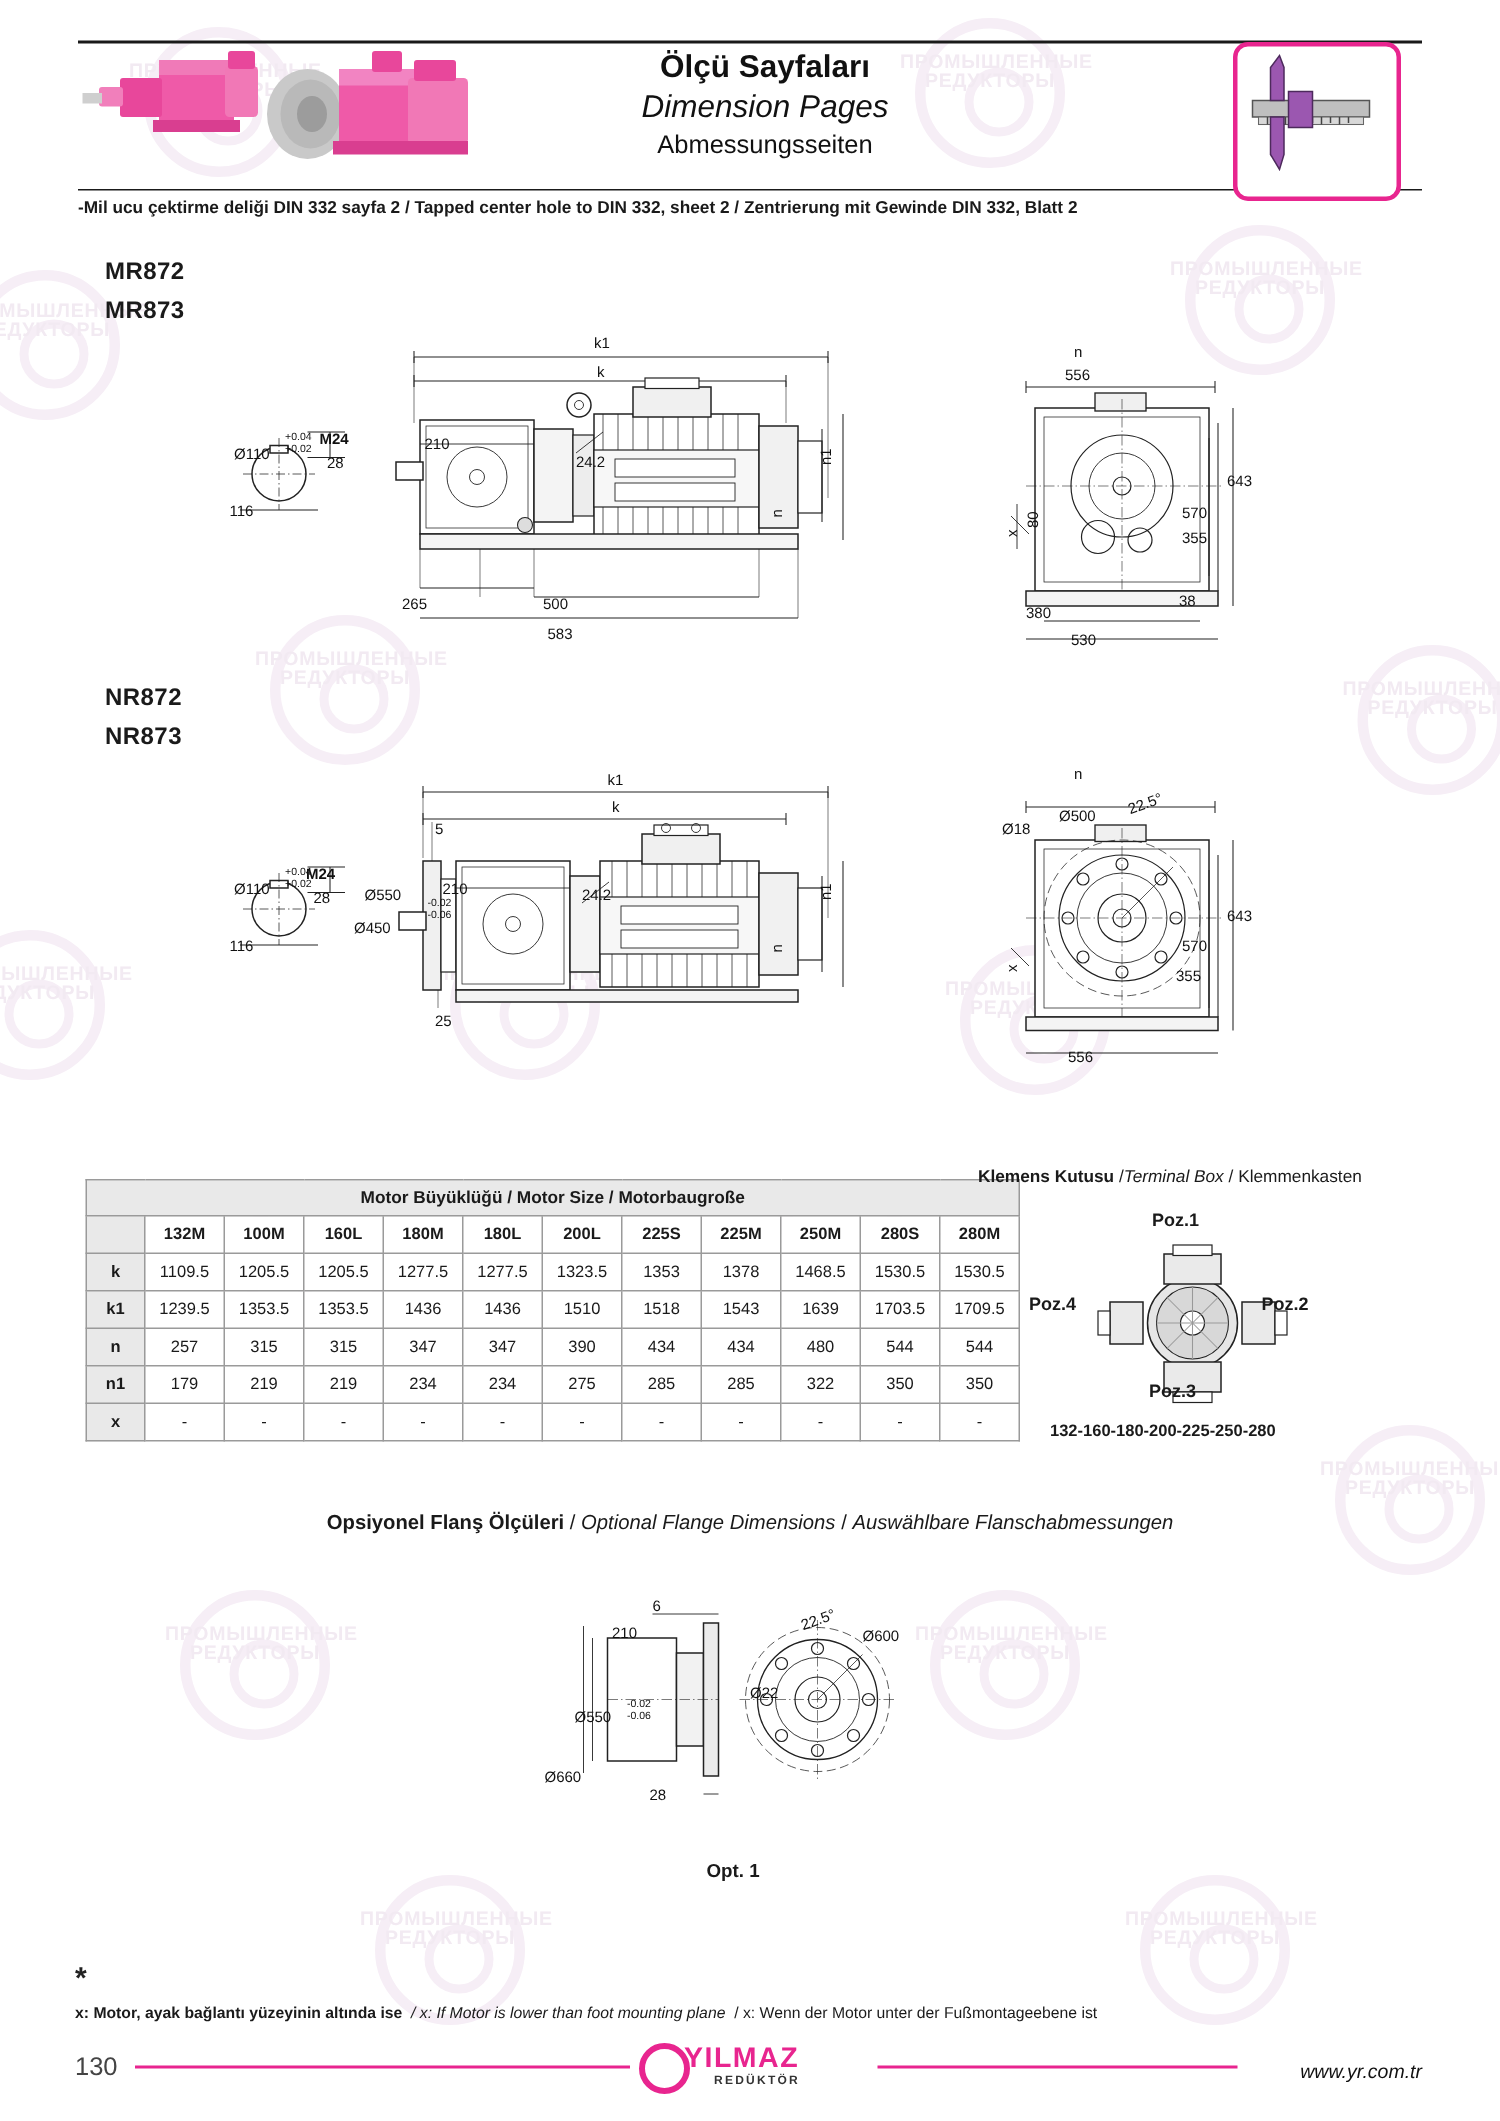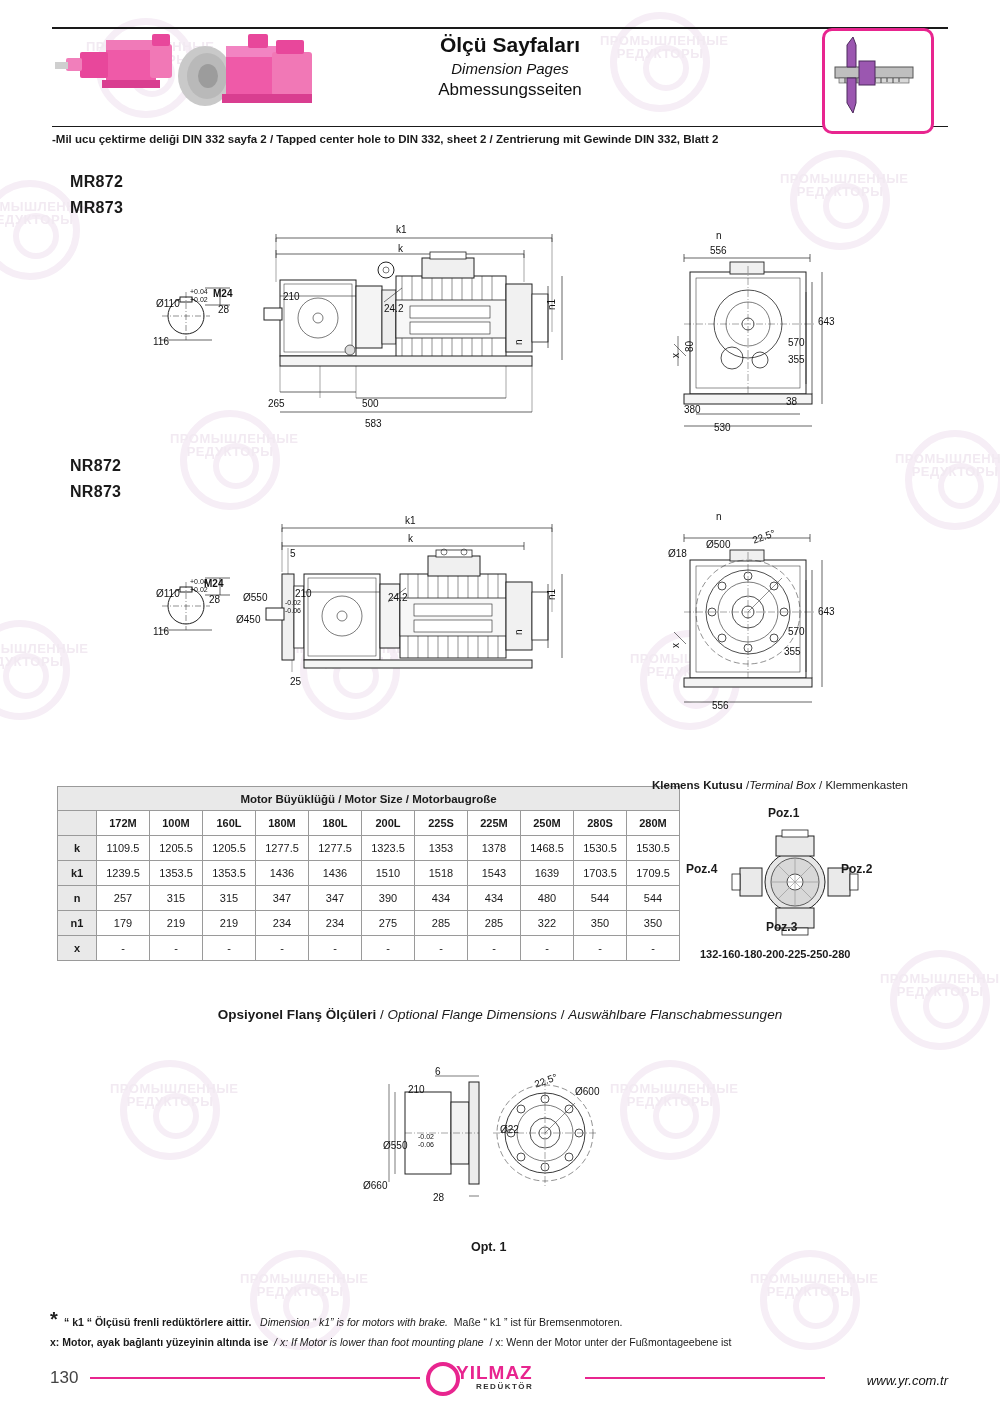--- a/index.html
+++ b/index.html
@@ -16,21 +16,21 @@
   .wm .big{display:block;font-size:13px;}
   .wmgear{position:absolute;width:86px;height:86px;border:7px solid #f6eef6;border-radius:50%;
           pointer-events:none;}
   .wmgear:before{content:"";position:absolute;left:50%;top:50%;width:34px;height:34px;
           margin:-17px 0 0 -17px;border:6px solid #f6eef6;border-radius:50%;}
 
   
   .hdr-rule{position:absolute;left:52px;right:52px;height:2px;background:#1a1a1a;}
   .hdr-title{position:absolute;left:300px;width:420px;text-align:center;}
   .hdr-title .t1{font-size:21px;font-weight:bold;color:#111;}
-  .hdr-title .t2{font-size:15px;font-style:italic;color:#111;margin-top:3px;}
+  .hdr-title .t2{font-size:21px;font-style:italic;color:#111;margin-top:3px;}
   .hdr-title .t3{font-size:17px;color:#111;margin-top:3px;}
   .hdr-sub{position:absolute;left:52px;top:133px;font-size:11.5px;}
   .hdr-sub b{font-weight:bold;}
 
   .caliper-box{position:absolute;left:822px;top:28px;width:106px;height:100px;
       border:3px solid #e8258f;border-radius:10px;background:#fff;}
 
   
   .photo{position:absolute;left:50px;top:14px;width:265px;height:112px;}
 
@@ -492,21 +492,21 @@
   <div class="dim rot90" style="left:670px;top:648px;">x</div>
   <div class="dim" style="left:712px;top:700px;">556</div>
 
   <table class="tbl">
     <tbody id="tbl-body">
         <tr class="titlerow">
           <td colspan="12">Motor Büyüklüğü / Motor Size / Motorbaugroße</td>
         </tr>
         <tr class="hdrow">
           <td class="rowlbl"></td>
-          <td class="val">172M</td>
+          <td class="val">132M</td>
           <td class="val">100M</td>
           <td class="val">160L</td>
           <td class="val">180M</td>
           <td class="val">180L</td>
           <td class="val">200L</td>
           <td class="val">225S</td>
           <td class="val">225M</td>
           <td class="val">250M</td>
           <td class="val">280S</td>
           <td class="val">280M</td>
@@ -658,25 +658,20 @@
   <div class="dim" style="left:363px;top:1180px;">Ø660</div>
   <div class="dim" style="left:383px;top:1140px;">Ø550</div>
   <div class="dim xs" style="left:418px;top:1133px;">-0.02</div>
   <div class="dim xs" style="left:418px;top:1141px;">-0.06</div>
   <div class="dim" style="left:500px;top:1124px;">Ø22</div>
   <div class="dim" style="left:575px;top:1086px;">Ø600</div>
   <div class="dim" style="left:534px;top:1075px;transform:rotate(-20deg);">22.5°</div>
   <div class="opt1" style="left:471px;top:1240px;">Opt. 1</div>
 
   <div class="star" style="left:50px;top:1308px;color:#222;">*</div>
-  <div class="fn" style="left:64px;top:1316px;">
-    <b>“ k1 “ Ölçüsü frenli redüktörlere aittir.</b>
-    <span>&nbsp;&nbsp;</span><i>Dimension “ k1” is for motors with brake.</i>
-    <span>&nbsp;</span><span>Maße “ k1 ” ist für Bremsenmotoren.</span>
-  </div>
   <div class="fn" style="left:50px;top:1336px;">
     <b>x: Motor, ayak bağlantı yüzeyinin altında ise</b>
     <span>&nbsp;</span><i>/ x: If Motor is lower than foot mounting plane</i>
     <span>&nbsp;</span><span>/ x: Wenn der Motor unter der Fußmontageebene ist</span>
   </div>
 
   <div class="pgnum">130</div>
   <div class="foot-rule" style="left:90px;width:330px;top:1377px;"></div>
   <div class="foot-rule" style="left:585px;width:240px;top:1377px;"></div>
   <div class="logo">

